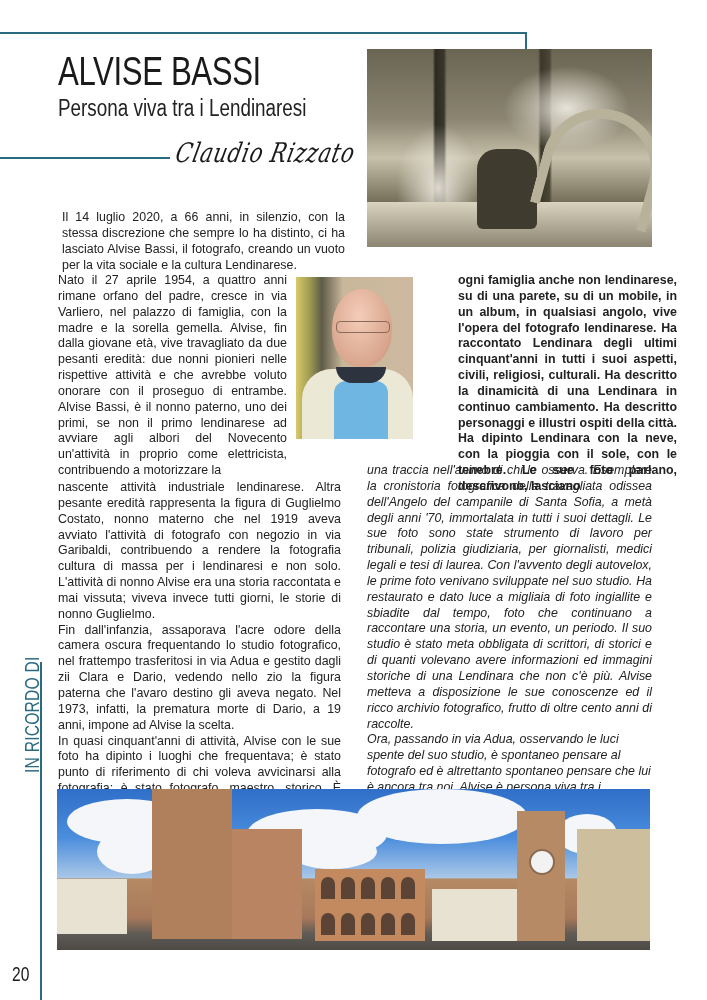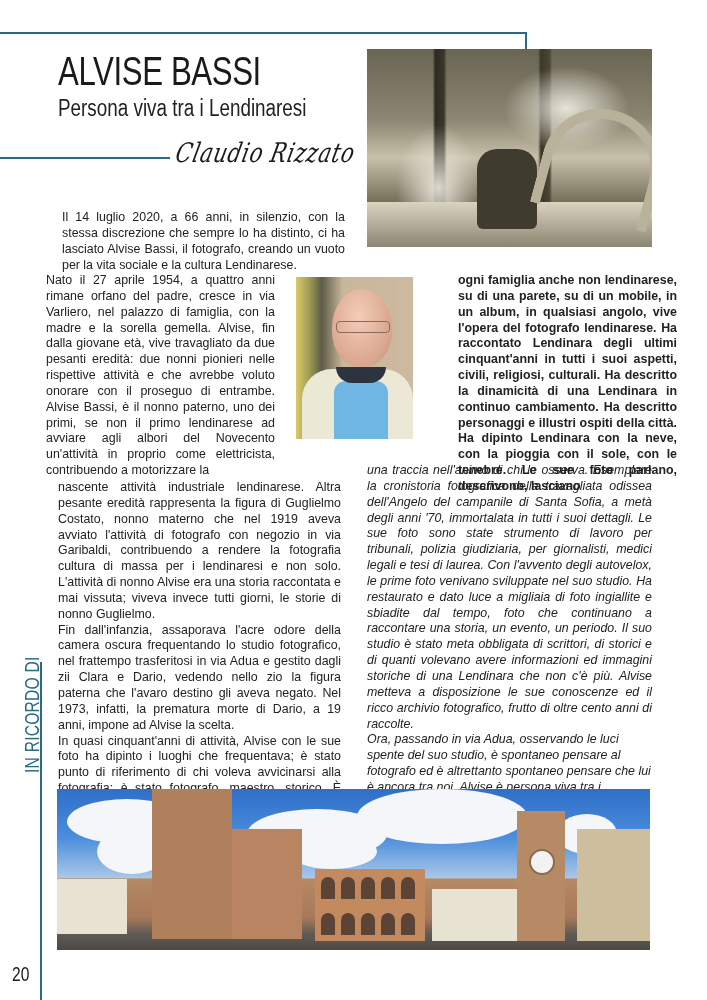--- a/index.html
+++ b/index.html
@@ -46,21 +46,21 @@
   #photo-piazza .tower { position: absolute; background: #b07f5c; }
   #photo-piazza .loggia { position: absolute; background: #c38a60; }
   #photo-piazza .arch-row { position: absolute; display: flex; gap: 6px; }
   #photo-piazza .arch-row span { display: block; width: 14px; height: 22px; background: #5b4436; border-radius: 7px 7px 0 0; }
   #photo-piazza .house { position: absolute; background: #e8e2d2; }
   #photo-piazza .clock { position: absolute; width: 22px; height: 22px; border-radius: 50%; background: #f2f2f2; border: 2px solid #8a6a50; }
 
   .text { position: absolute; font-size: 12.4px; line-height: 15.85px; text-align: justify; color: #222; }
   .text p { margin: 0; }
   #text-intro { left: 62px; top: 210px; width: 283px; }
-  #text-left-narrow { left: 46px; top: 273px; width: 229px; }
+  #text-left-narrow { left: 58px; top: 273px; width: 229px; }
   #text-left-wide { left: 58px; top: 480px; width: 283px; }
   #text-right-narrow { left: 458px; top: 273px; width: 219px; font-weight: bold; }
   #text-right-wide { left: 367px; top: 463px; width: 285px; font-style: italic; }
   .text p.last { text-align: left; }
 </style>
 </head>
 <body>
 
 <div class="rule" id="rule-top"></div>
 <div class="rule" id="rule-top-drop"></div>

